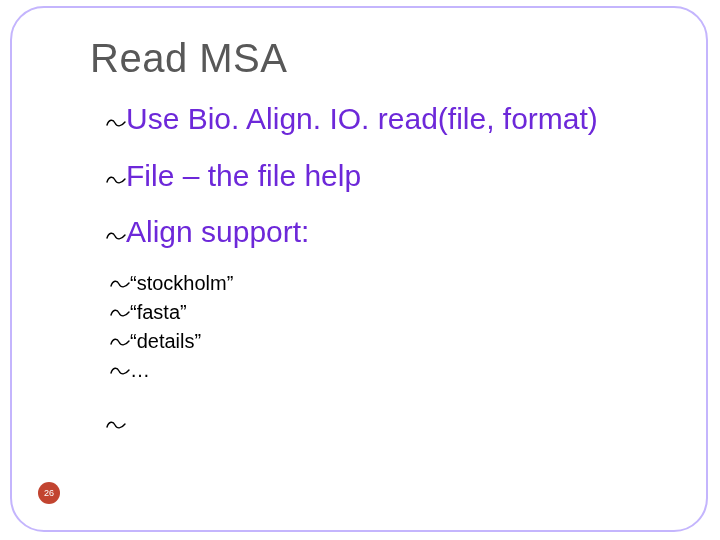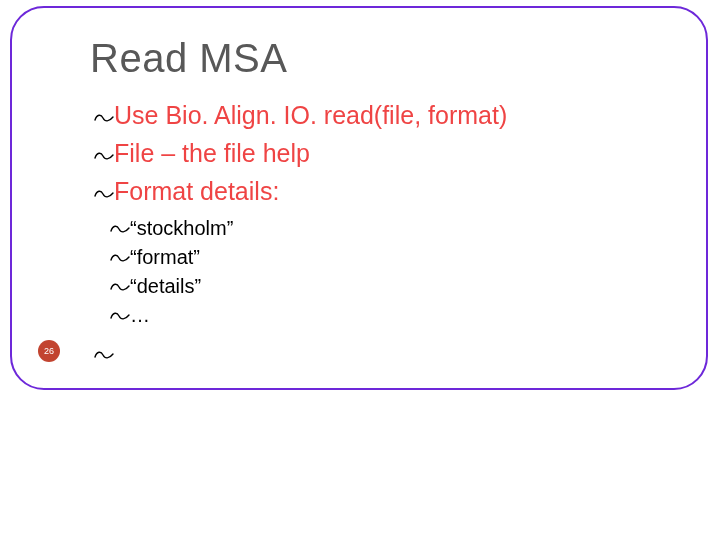--- a/index.html
+++ b/index.html
@@ -9,43 +9,43 @@
     height: 540px;
     background: #ffffff;
     font-family: Arial, Helvetica, sans-serif;
     overflow: hidden;
   }
   .slide-frame {
     position: absolute;
     left: 10px;
     top: 6px;
     width: 698px;
-    height: 384px;
-    border: 2px solid #6d28d9;
+    height: 526px;
+    border: 2px solid #c4b5fd;
     border-radius: 34px;
     box-sizing: border-box;
   }
   .content {
     position: absolute;
     left: 78px;
     top: 28px;
     width: 600px;
   }
   .title {
     font-size: 40px;
     color: #585858;
     margin: 0 0 18px 0;
     font-weight: normal;
     letter-spacing: 0.5px;
   }
   .l1-item {
-    font-size: 25px;
-    color: #ef4444;
+    font-size: 30px;
+    color: #6d28d9;
     line-height: 1.35;
-    margin: 4px;
+    margin: 16px;
     white-space: nowrap;
   }
   .l2-group {
     margin: 6px 0 6px 20px;
   }
   .l2-item {
     font-size: 20px;
     color: #000;
     line-height: 1.45;
     margin: 0;
@@ -83,33 +83,33 @@
           </svg></span><span>Use Bio. Align. IO. read(file, format)</span>
     </p>
     <p class="l1-item">
       <span class="bullet" style="font-family: serif;"><svg width="20" height="14" viewBox="0 0 20 14" style="vertical-align:-1px">
             <path d="M1 9 C 3 3, 7 3, 9 7 C 11 11, 15 11, 19 6" stroke="#000" stroke-width="1.4" fill="none" stroke-linecap="round"></path>
           </svg></span><span>File – the file help</span>
     </p>
     <p class="l1-item">
       <span class="bullet" style="font-family: serif;"><svg width="20" height="14" viewBox="0 0 20 14" style="vertical-align:-1px">
             <path d="M1 9 C 3 3, 7 3, 9 7 C 11 11, 15 11, 19 6" stroke="#000" stroke-width="1.4" fill="none" stroke-linecap="round"></path>
-          </svg></span><span>Format details:</span>
+          </svg></span><span>Align support:</span>
     </p>
 
     <div class="l2-group">
       <p class="l2-item">
         <span class="bullet" style="font-family: serif;"><svg width="20" height="14" viewBox="0 0 20 14" style="vertical-align:-1px">
               <path d="M1 9 C 3 3, 7 3, 9 7 C 11 11, 15 11, 19 6" stroke="#000" stroke-width="1.4" fill="none" stroke-linecap="round"></path>
             </svg></span><span>“stockholm”</span>
       </p>
       <p class="l2-item">
         <span class="bullet" style="font-family: serif;"><svg width="20" height="14" viewBox="0 0 20 14" style="vertical-align:-1px">
               <path d="M1 9 C 3 3, 7 3, 9 7 C 11 11, 15 11, 19 6" stroke="#000" stroke-width="1.4" fill="none" stroke-linecap="round"></path>
-            </svg></span><span>“format”</span>
+            </svg></span><span>“fasta”</span>
       </p>
       <p class="l2-item">
         <span class="bullet" style="font-family: serif;"><svg width="20" height="14" viewBox="0 0 20 14" style="vertical-align:-1px">
               <path d="M1 9 C 3 3, 7 3, 9 7 C 11 11, 15 11, 19 6" stroke="#000" stroke-width="1.4" fill="none" stroke-linecap="round"></path>
             </svg></span><span>“details”</span>
       </p>
       <p class="l2-item">
         <span class="bullet" style="font-family: serif;"><svg width="20" height="14" viewBox="0 0 20 14" style="vertical-align:-1px">
               <path d="M1 9 C 3 3, 7 3, 9 7 C 11 11, 15 11, 19 6" stroke="#000" stroke-width="1.4" fill="none" stroke-linecap="round"></path>
             </svg></span><span>…</span>

